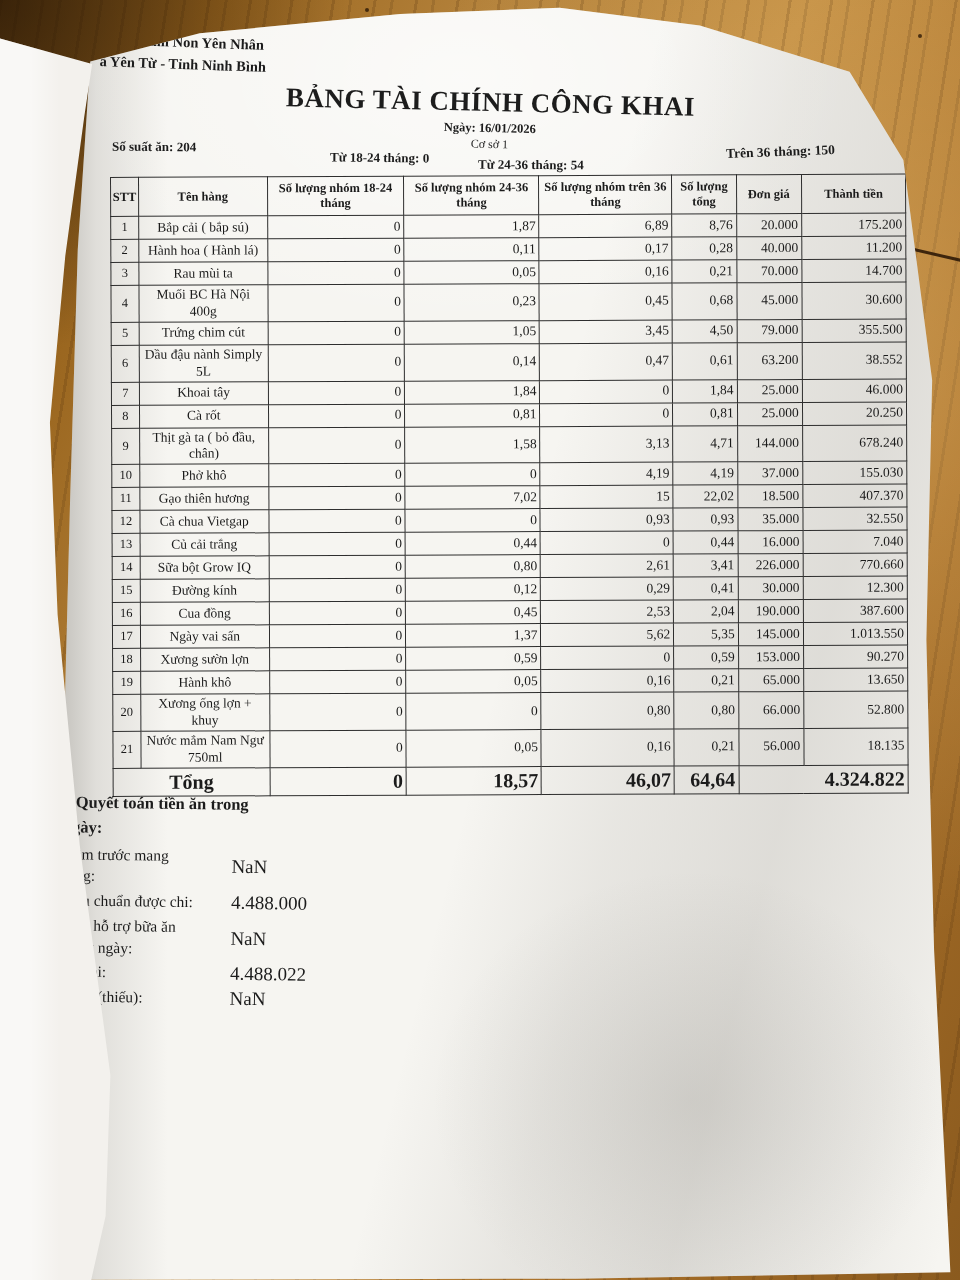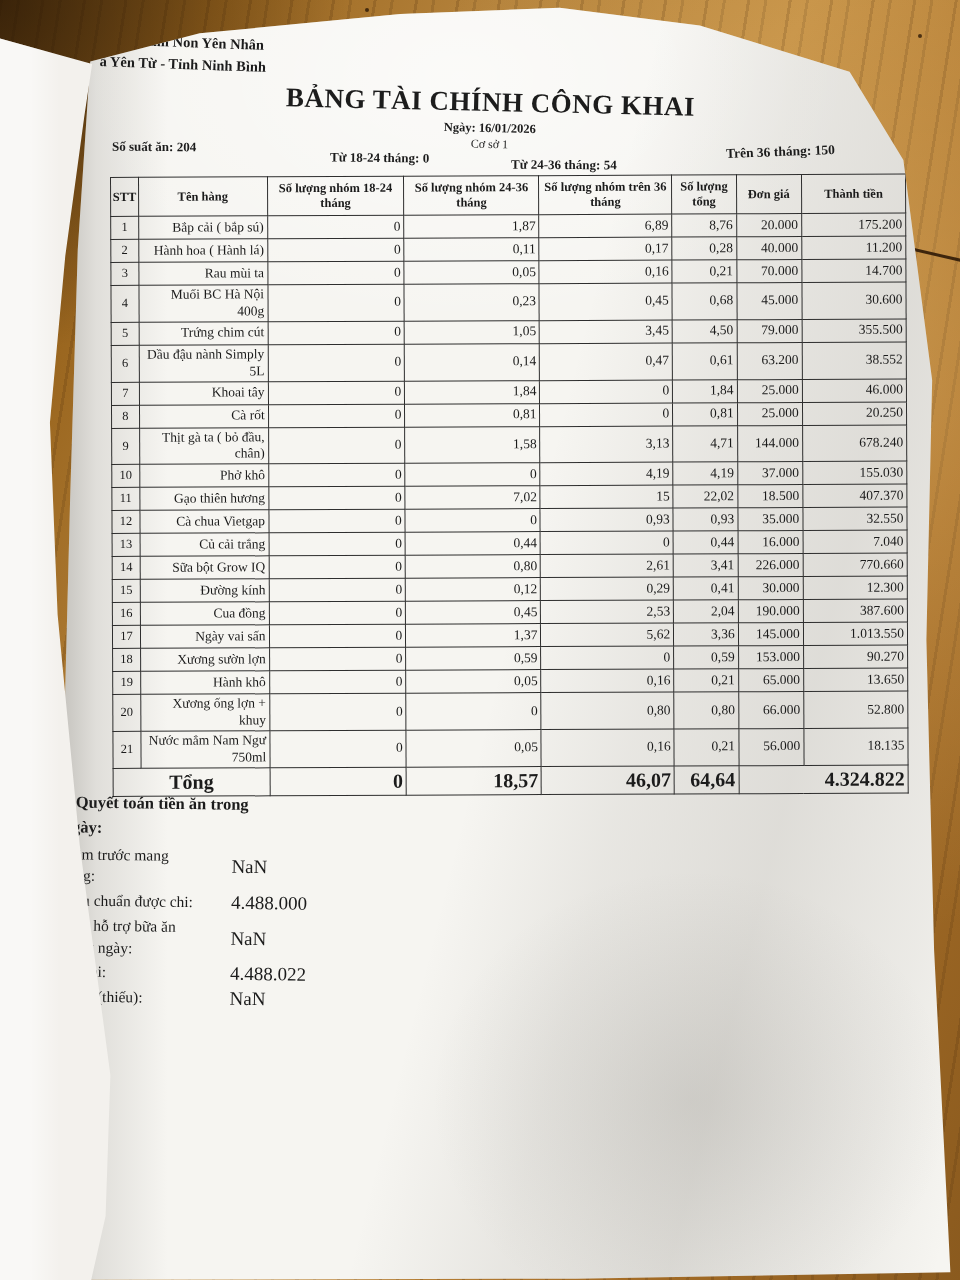--- a/index.html
+++ b/index.html
@@ -33,32 +33,32 @@
   }
   
   .school{position:absolute;left:100px;top:32px;font-weight:bold;font-size:14.5px;line-height:1.5;transform:rotate(2deg);white-space:nowrap;}
   .title-block{position:absolute;left:205px;top:87px;width:570px;text-align:center;transform:rotate(1.3deg);}
   .doc-title{font-weight:bold;font-size:27px;letter-spacing:0.5px;white-space:nowrap;}
   .doc-date{font-weight:bold;font-size:12.5px;margin-top:3px;}
   .doc-facility{font-size:12px;margin-top:1px;}
   .meta{position:absolute;font-weight:bold;font-size:13px;white-space:nowrap;}
   .m-servings{left:112px;top:139px;transform:rotate(0.4deg);}
   .m-g18{left:330px;top:150px;transform:rotate(0.6deg);}
-  .m-g24{left:511px;top:157px;transform:rotate(0.4deg);}
+  .m-g24{left:478px;top:157px;transform:rotate(0.4deg);}
   .m-g36{left:726px;top:144px;font-size:13.5px;transform:rotate(-2.2deg);}
   table.fin{
     position:absolute;left:110px;top:177px;width:796px;
     border-collapse:collapse;table-layout:fixed;
     font-size:13.5px;color:#1b1b1b;transform:rotate(-0.25deg);transform-origin:left top;
   }
   table.fin td,table.fin th{border:1.4px solid #2e2e2e;padding:1px 3px;overflow:hidden;}
   table.fin th{font-size:12.5px;font-weight:bold;text-align:center;vertical-align:middle;line-height:1.2;padding:3px 1px;height:32px;}
   table.fin td{height:20px;line-height:1.25;}
   td.stt{text-align:center;font-size:12.5px;vertical-align:middle;}
-  td.name{text-align:right;vertical-align:middle;}
+  td.name{text-align:center;vertical-align:middle;}
   td.num{text-align:right;vertical-align:middle;}
   table.fin tfoot td{font-weight:bold;font-size:20px;height:25px;}
   td.tot-label{text-align:center;font-size:15px;}
   .settlement{position:absolute;left:62px;top:793px;width:380px;transform:rotate(0.8deg);}
   .settle-heading{font-weight:bold;font-size:16.5px;width:220px;line-height:1.5;}
   .settle-row{display:flex;align-items:center;margin-top:3px;}
   .settle-label{width:140px;font-size:15.5px;line-height:1.4;}
   .settle-value{font-size:19px;margin-left:29px;}
 </style>
 </head>
@@ -272,21 +272,21 @@
             <td class="num">2,04</td>
             <td class="num">190.000</td>
             <td class="num">387.600</td>
           </tr>
           <tr>
             <td class="stt">17</td>
             <td class="name">Ngày vai sấn</td>
             <td class="num">0</td>
             <td class="num">1,37</td>
             <td class="num">5,62</td>
-            <td class="num">3,36</td>
+            <td class="num">5,35</td>
             <td class="num">145.000</td>
             <td class="num">1.013.550</td>
           </tr>
           <tr>
             <td class="stt">18</td>
             <td class="name">Xương sườn lợn</td>
             <td class="num">0</td>
             <td class="num">0,59</td>
             <td class="num">0</td>
             <td class="num">0,59</td>

